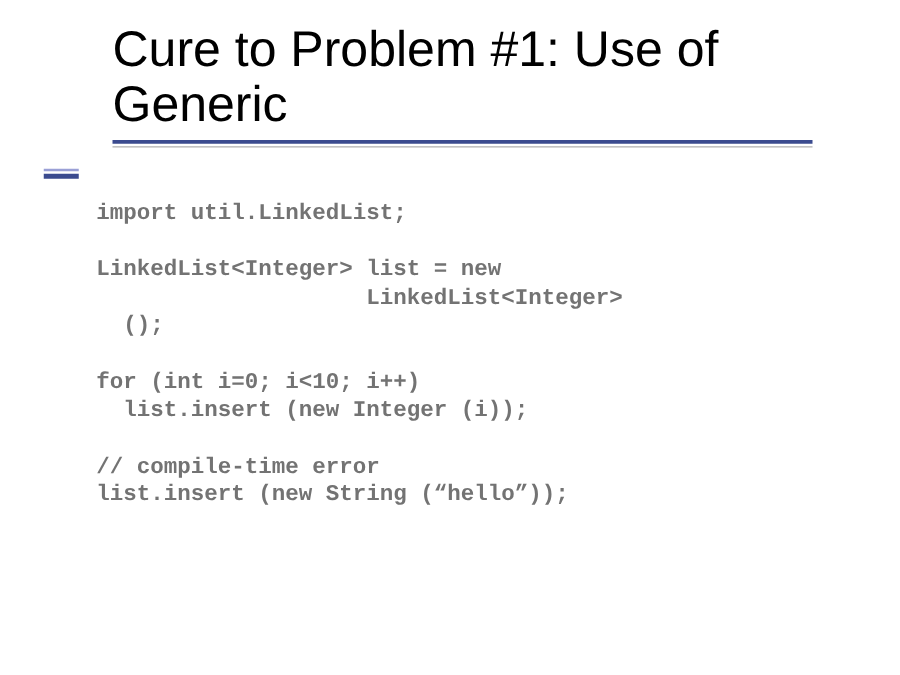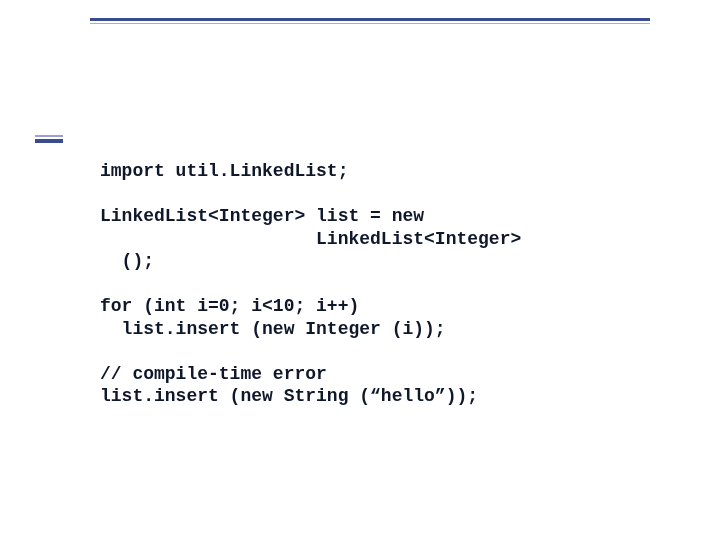--- a/index.html
+++ b/index.html
@@ -55,45 +55,46 @@
     background: #9aa0d6;
   }
   .marker .bot {
     width: 28px;
     height: 4px;
     background: #3b4b8f;
     margin-top: 2px;
   }
   .code-area {
     position: absolute;
-    left: 100px;
+    left: 77px;
     top: 160px;
     width: 580px;
     font-family: "Courier New", Courier, monospace;
     font-size: 18px;
     line-height: 1.25;
-    color: #0f172a;
+    color: #737373;
     white-space: pre;
   }
   .code-area b {
     font-weight: 700;
   }
   .type-param { }
 </style>
 </head>
 <body>
 
 <div class="slide">
 
   <div class="marker">
     <div class="top"></div>
     <div class="bot"></div>
   </div>
 
   <div class="title-wrap">
+    <h1 class="title">Cure to Problem #1: Use of Generic</h1>
     <div class="title-rule-thick"></div>
     <div class="title-rule-thin"></div>
   </div>
 
   <div class="code-area"><b>import util.LinkedList;</b>
 
 <b>LinkedList</b><b class="type-param">&lt;Integer&gt;</b><b> list = new</b>
 <b>                    LinkedList</b><b class="type-param">&lt;Integer&gt;</b>
 <b>  ();</b>
 

